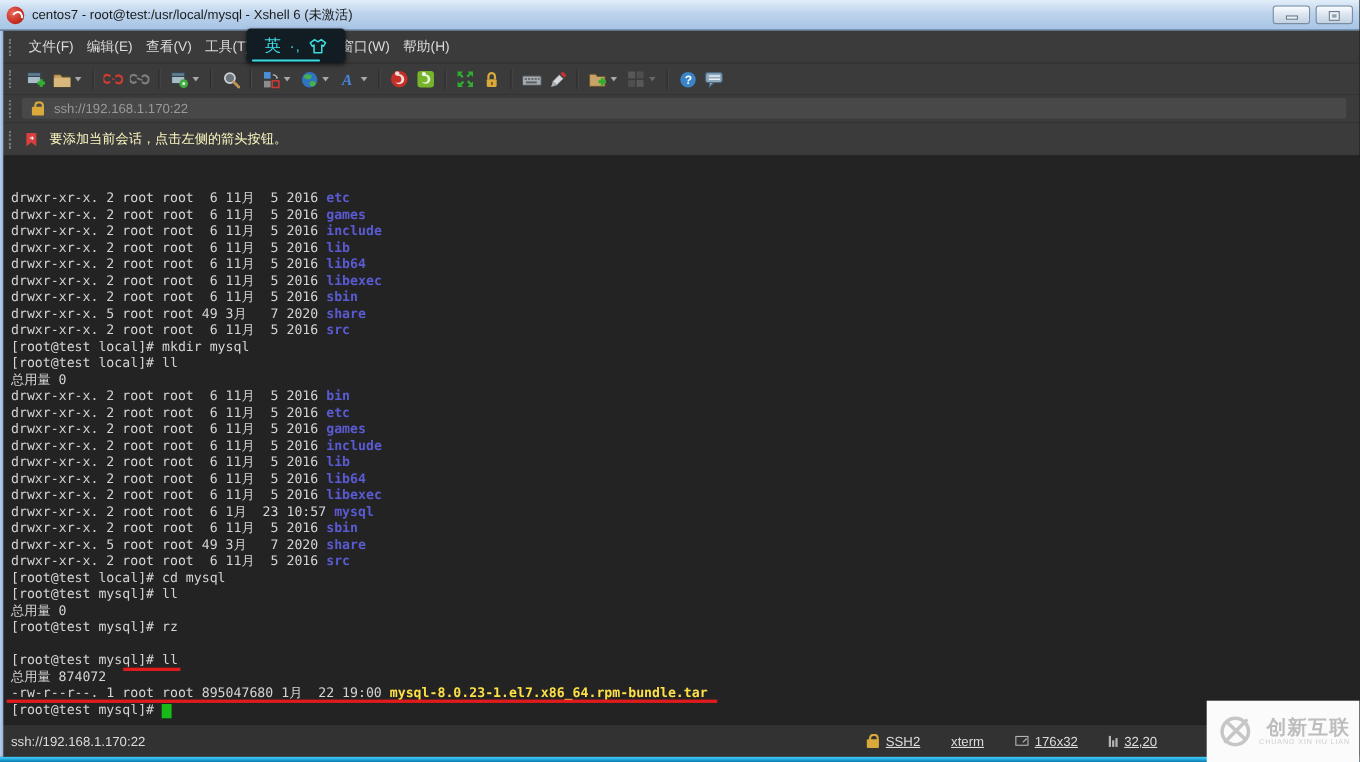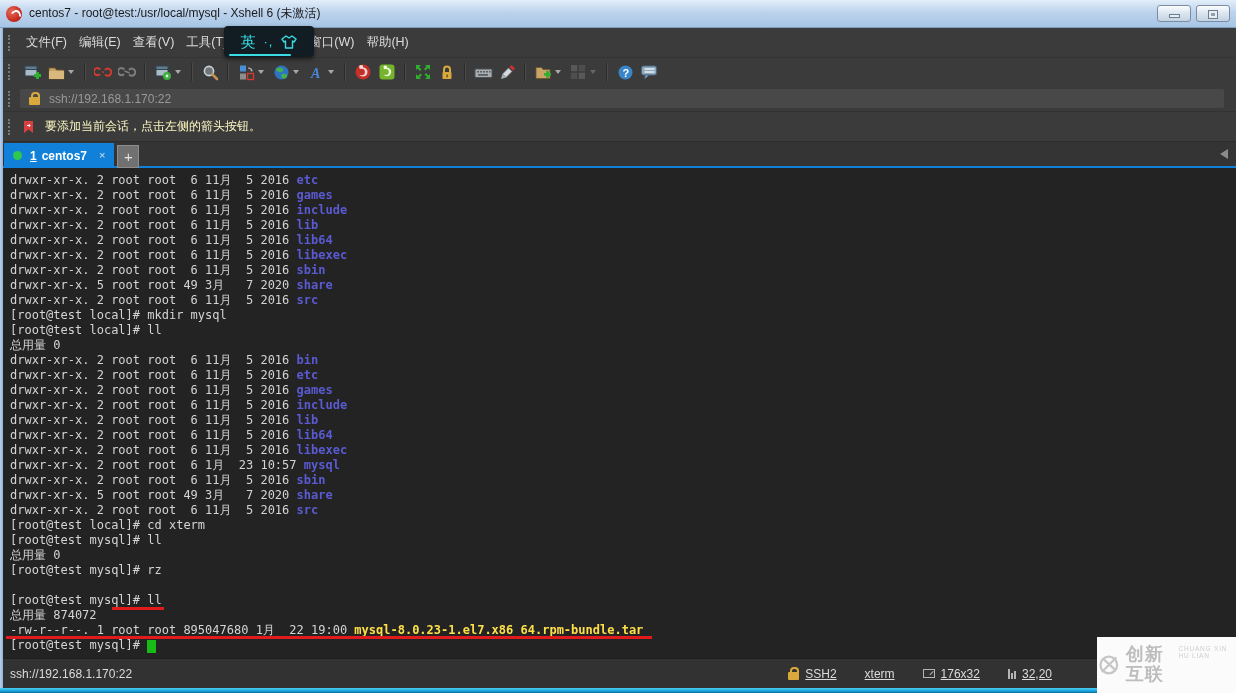--- a/index.html
+++ b/index.html
@@ -99,21 +99,21 @@
 
   
   .left-border { position:absolute; top:28px; left:0; width:3px; height:660px;
                  background:linear-gradient(90deg,#b9d0ea,#8fb2d6); z-index:50; }
   .bottom-border { position:absolute; top:688px; left:0; width:1236px; height:5px;
                    background:linear-gradient(#4ecdf4,#18a6dd 55%,#0a6d9d); z-index:55; }
 
   
   .watermark { position:absolute; left:1097px; top:637px; width:139px; height:56px; background:#fbfbfb;
                z-index:70; display:flex; align-items:center; justify-content:center; gap:5px; }
-  .wm-text { display:flex; flex-direction:row; align-items:flex-start; }
+  .wm-text { display:flex; flex-direction:column; align-items:flex-end; }
   .wm-name { font-size:18px; color:#bdbdbd; font-weight:bold; letter-spacing:1px; line-height:1.1; }
   .wm-sub { font-size:6.5px; color:#cfcfcf; letter-spacing:0.8px; }
 </style>
 </head>
 <body>
 
 <div class="window">
 
   <div class="titlebar">
     <span class="app-icon"></span>
@@ -337,31 +337,20 @@
 
   <div class="infobar">
     <span class="grip"></span>
     <svg class="info-flag" width="13" height="14" viewBox="0 0 13 14">
       <path d="M1,1 h9 v12 l-4.5,-3.5 L1,13 z" fill="#d84040"></path>
       <path d="M4,5.5 h3 l-1,-1.4 M7,5.5 l-1,1.4" stroke="#fff" stroke-width="1" fill="none"></path>
     </svg>
     <span class="info-text">要添加当前会话，点击左侧的箭头按钮。</span>
   </div>
 
-  <div class="tabbar">
-    <div class="tab-active">
-      <span class="tab-dot"></span>
-      <span class="tab-label">
-        <span class="tab-num">1</span><span>centos7</span>
-      </span>
-      <span class="tab-close">×</span>
-    </div>
-    <div class="tab-add">+</div>
-    <span class="tab-scroll-left"></span>
-  </div>
 
   <div class="terminal" id="terminal">
       <div class="tline"><span>drwxr-xr-x. 2 root root  6 11月  5 2016 </span><span class="seg-dir">etc</span></div>
       <div class="tline"><span>drwxr-xr-x. 2 root root  6 11月  5 2016 </span><span class="seg-dir">games</span></div>
       <div class="tline"><span>drwxr-xr-x. 2 root root  6 11月  5 2016 </span><span class="seg-dir">include</span></div>
       <div class="tline"><span>drwxr-xr-x. 2 root root  6 11月  5 2016 </span><span class="seg-dir">lib</span></div>
       <div class="tline"><span>drwxr-xr-x. 2 root root  6 11月  5 2016 </span><span class="seg-dir">lib64</span></div>
       <div class="tline"><span>drwxr-xr-x. 2 root root  6 11月  5 2016 </span><span class="seg-dir">libexec</span></div>
       <div class="tline"><span>drwxr-xr-x. 2 root root  6 11月  5 2016 </span><span class="seg-dir">sbin</span></div>
       <div class="tline"><span>drwxr-xr-x. 5 root root 49 3月   7 2020 </span><span class="seg-dir">share</span></div>
@@ -373,21 +362,21 @@
       <div class="tline"><span>drwxr-xr-x. 2 root root  6 11月  5 2016 </span><span class="seg-dir">etc</span></div>
       <div class="tline"><span>drwxr-xr-x. 2 root root  6 11月  5 2016 </span><span class="seg-dir">games</span></div>
       <div class="tline"><span>drwxr-xr-x. 2 root root  6 11月  5 2016 </span><span class="seg-dir">include</span></div>
       <div class="tline"><span>drwxr-xr-x. 2 root root  6 11月  5 2016 </span><span class="seg-dir">lib</span></div>
       <div class="tline"><span>drwxr-xr-x. 2 root root  6 11月  5 2016 </span><span class="seg-dir">lib64</span></div>
       <div class="tline"><span>drwxr-xr-x. 2 root root  6 11月  5 2016 </span><span class="seg-dir">libexec</span></div>
       <div class="tline"><span>drwxr-xr-x. 2 root root  6 1月  23 10:57 </span><span class="seg-dir">mysql</span></div>
       <div class="tline"><span>drwxr-xr-x. 2 root root  6 11月  5 2016 </span><span class="seg-dir">sbin</span></div>
       <div class="tline"><span>drwxr-xr-x. 5 root root 49 3月   7 2020 </span><span class="seg-dir">share</span></div>
       <div class="tline"><span>drwxr-xr-x. 2 root root  6 11月  5 2016 </span><span class="seg-dir">src</span></div>
-      <div class="tline"><span>[root@test local]# cd xterm</span></div>
+      <div class="tline"><span>[root@test local]# cd mysql</span></div>
       <div class="tline"><span>[root@test mysql]# ll</span></div>
       <div class="tline"><span>总用量 0</span></div>
       <div class="tline"><span>[root@test mysql]# rz</span></div>
       <div class="tline"><span></span></div>
       <div class="tline"><span>[root@test mysql]# ll</span></div>
       <div class="tline"><span>总用量 874072</span></div>
       <div class="tline"><span>-rw-r--r--. 1 root root 895047680 1月  22 19:00 </span><span class="seg-tar">mysql-8.0.23-1.el7.x86_64.rpm-bundle.tar</span></div>
       <div class="tline"><span>[root@test mysql]# </span><span class="seg-cursor"> </span></div>
     </div>
 

